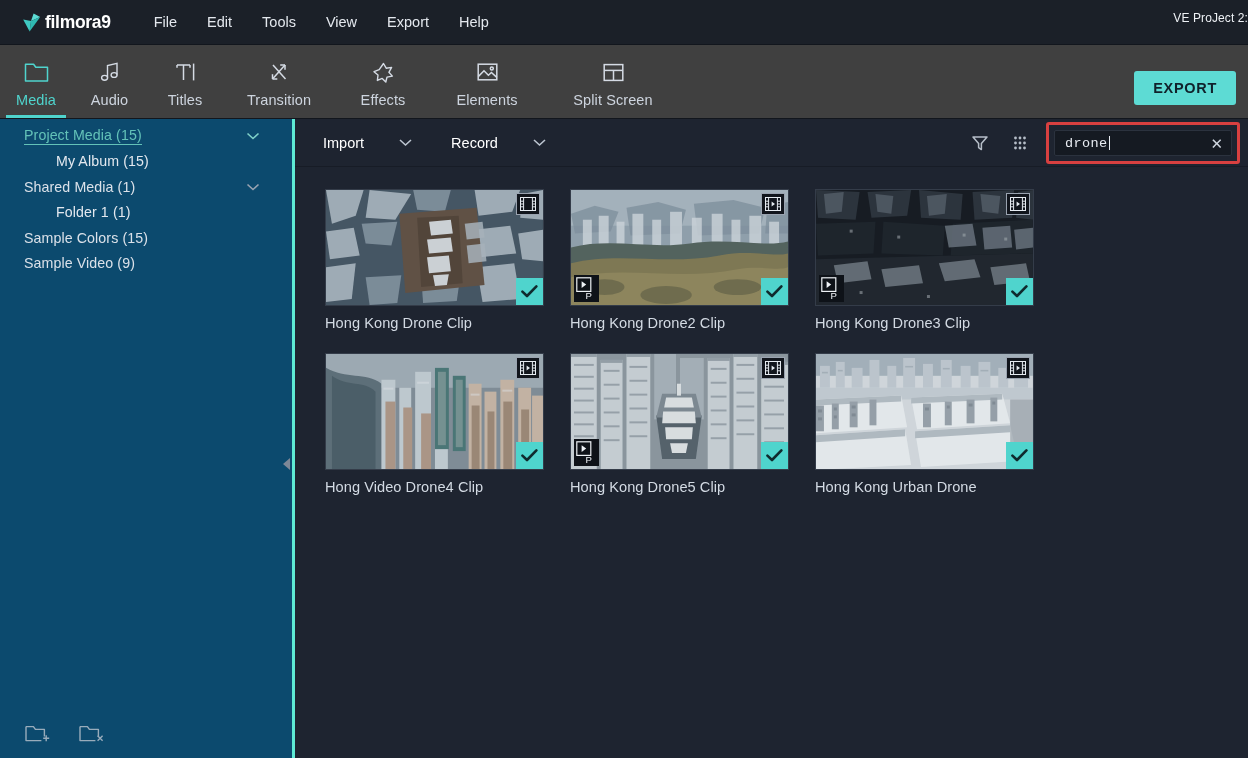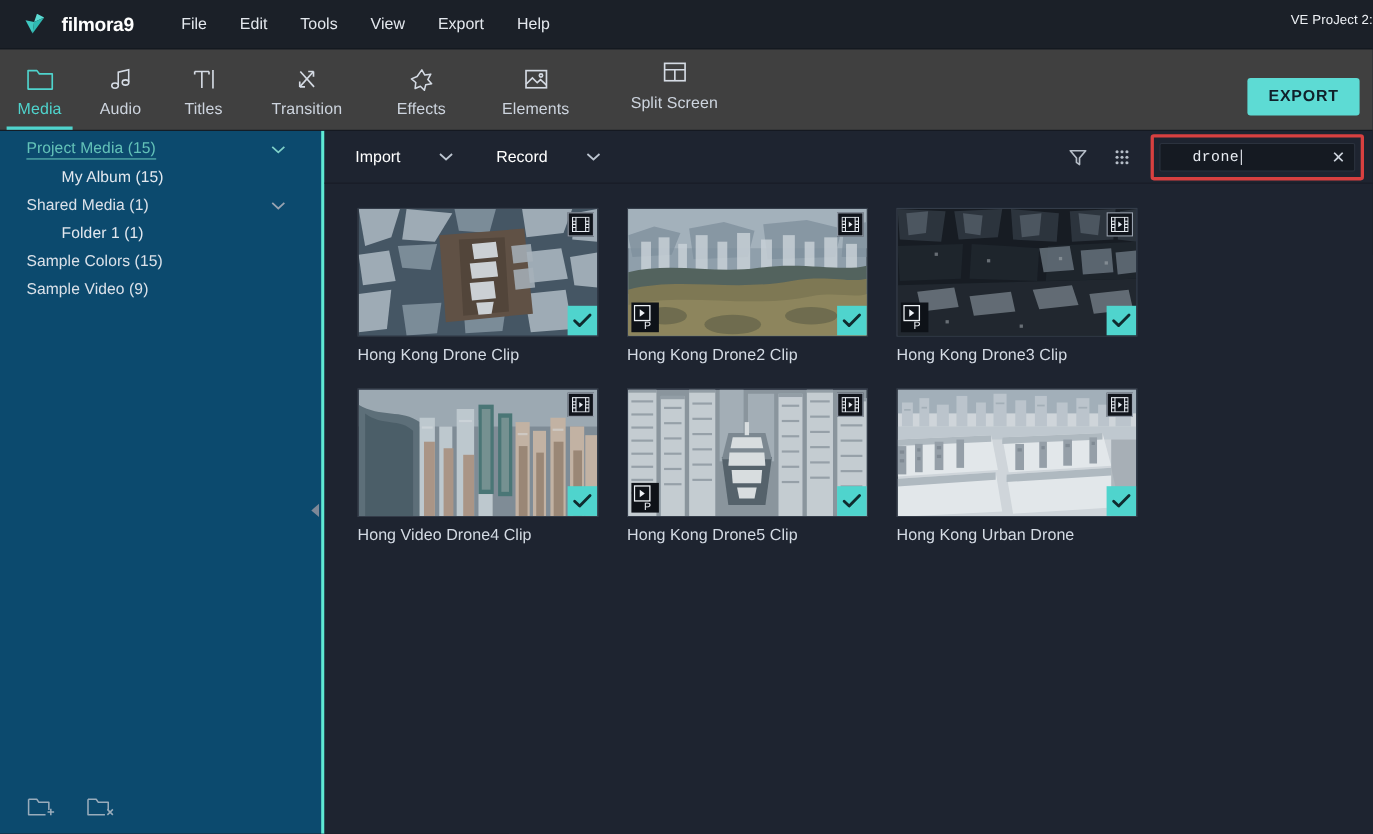--- a/index.html
+++ b/index.html
@@ -30,21 +30,22 @@
     background: #1b2028;
     display: flex;
     align-items: center;
     padding-left: 22px;
     position: relative;
     border-bottom: 1px solid #12161d;
   }
 
   .brand {
     display: flex;
-    gap: 15px;
+    align-items: center;
+    gap: 4px;
     margin-right: 28px;
   }
   .brand-mark {
     width: 19px;
     height: 19px;
     position: relative;
     display: block;
   }
   .brand-name {
     font-size: 17.5px;
@@ -118,21 +119,21 @@
     left: 6px; right: 6px; bottom: 0;
     height: 3px;
     background: #4fd4cd;
   }
   .tool-tab:nth-child(1) { width: 72px; margin-left: 0px; }
   .tool-tab:nth-child(2) { width: 75px; }
   .tool-tab:nth-child(3) { width: 76px; }
   .tool-tab:nth-child(4) { width: 112px; }
   .tool-tab:nth-child(5) { width: 96px; }
   .tool-tab:nth-child(6) { width: 112px; }
-  .tool-tab:nth-child(7) { width: 140px; justify-content: center; }
+  .tool-tab:nth-child(7) { width: 140px; }
 
   .export-btn {
     position: absolute;
     right: 12px;
     bottom: 13px;
     background: #5ddbd4;
     color: #10212b;
     border: none;
     border-radius: 3px;
     font-size: 14.5px;
@@ -291,21 +292,20 @@
   }
   .search-text {
     flex: 1;
     font-family: "Liberation Mono", monospace;
     font-size: 13.5px;
     color: #e8ecf2;
     letter-spacing: 0.4px;
     white-space: nowrap;
     display: flex;
     align-items: center;
-    margin-left: 19px;
   }
   .caret {
     display: inline-block;
     width: 1px;
     height: 14px;
     background: #e8ecf2;
     margin-left: 1px;
   }
   .clear-x {
     color: #cfd6df;

